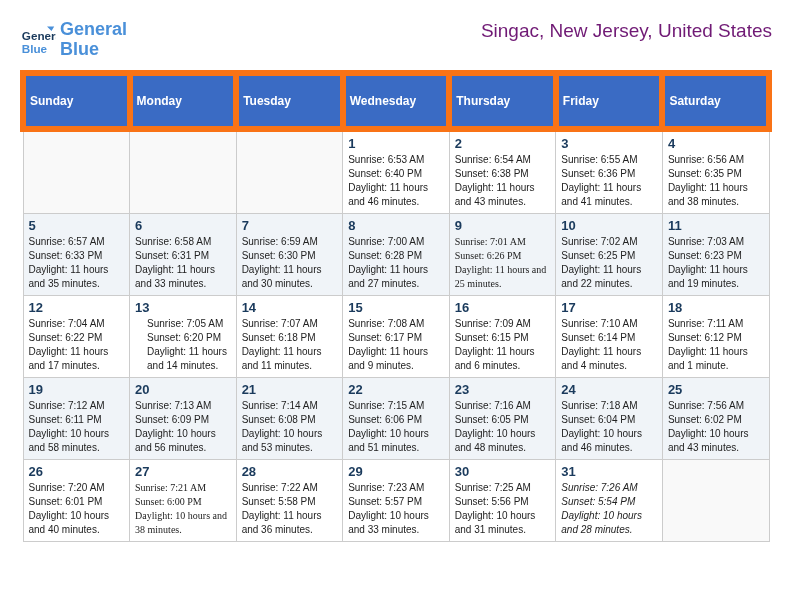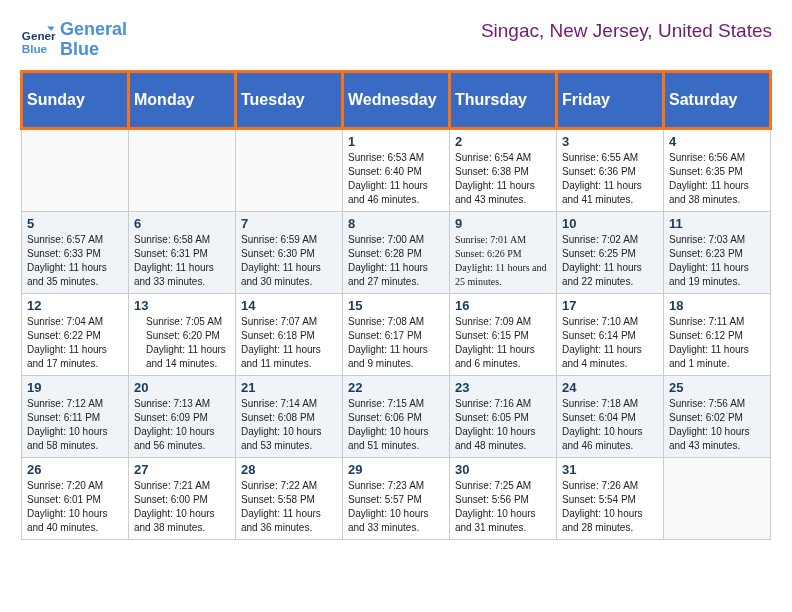--- a/index.html
+++ b/index.html
@@ -47,25 +47,25 @@
       color: #701a75;
     }
     .calendar {
       width: 100%;
       border-collapse: collapse;
       border: 1px solid #ccc;
     }
     .calendar th {
       background: #3a6bc4;
       color: #fff;
-      font-size: 16px;
+      font-size: 12px;
       font-weight: bold;
       padding: 18px 4px;
       text-align: left;
-      border: 3px solid #f97316;
+      border: 6px solid #f97316;
     }
     .calendar td {
       vertical-align: top;
       border: 1px solid #ccc;
       padding: 4px 5px;
       width: calc(100% / 7);
       min-height: 80px;
       font-size: 11px;
       color: #333;
       background: #fff;
@@ -289,21 +289,21 @@
       </tr>
       <tr>
         <td>
           <span class="day-num">26</span>
           <div class="day-info" style="white-space: pre-line;">Sunrise: 7:20 AM
 Sunset: 6:01 PM
 Daylight: 10 hours and 40 minutes.</div>
         </td>
         <td>
           <span class="day-num">27</span>
-          <div class="day-info" style="white-space: pre-line;">Sunrise: 7:21 AM
+          <div class="day-info" style="white-space: pre-line; font-family: Liberation Serif, serif;">Sunrise: 7:21 AM
 Sunset: 6:00 PM
 Daylight: 10 hours and 38 minutes.</div>
         </td>
         <td>
           <span class="day-num">28</span>
           <div class="day-info" style="white-space: pre-line;">Sunrise: 7:22 AM
 Sunset: 5:58 PM
 Daylight: 11 hours and 36 minutes.</div>
         </td>
         <td>
@@ -313,20 +313,20 @@
 Daylight: 10 hours and 33 minutes.</div>
         </td>
         <td>
           <span class="day-num">30</span>
           <div class="day-info" style="white-space: pre-line;">Sunrise: 7:25 AM
 Sunset: 5:56 PM
 Daylight: 10 hours and 31 minutes.</div>
         </td>
         <td>
           <span class="day-num">31</span>
-          <div class="day-info" style="white-space: pre-line;">Sunrise: 7:26 AM
+          <div class="day-info" style="white-space: pre-line; font-style: italic;">Sunrise: 7:26 AM
 Sunset: 5:54 PM
 Daylight: 10 hours and 28 minutes.</div>
         </td>
         <td class="empty"></td>
       </tr>
     </tbody>
 </table>
 
 </body></html>

